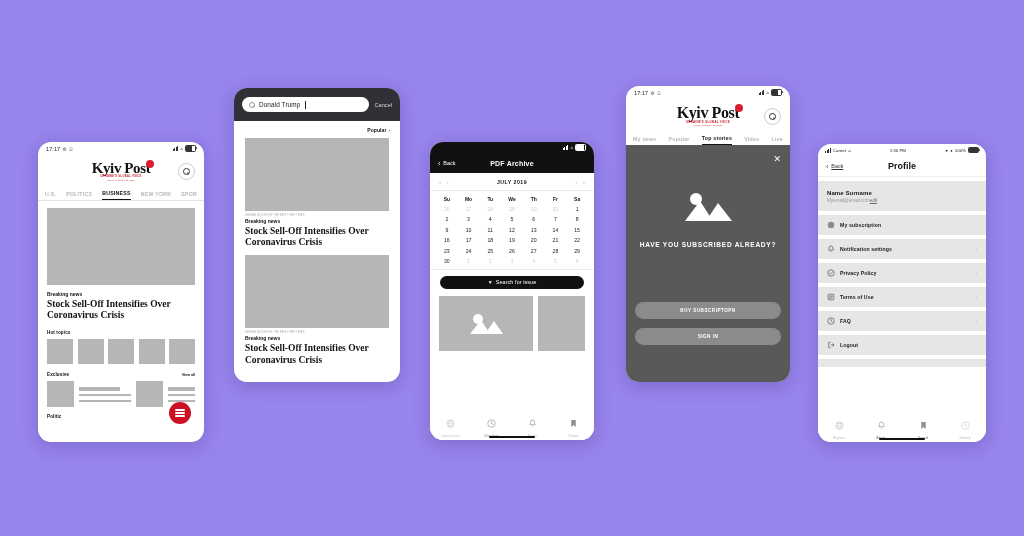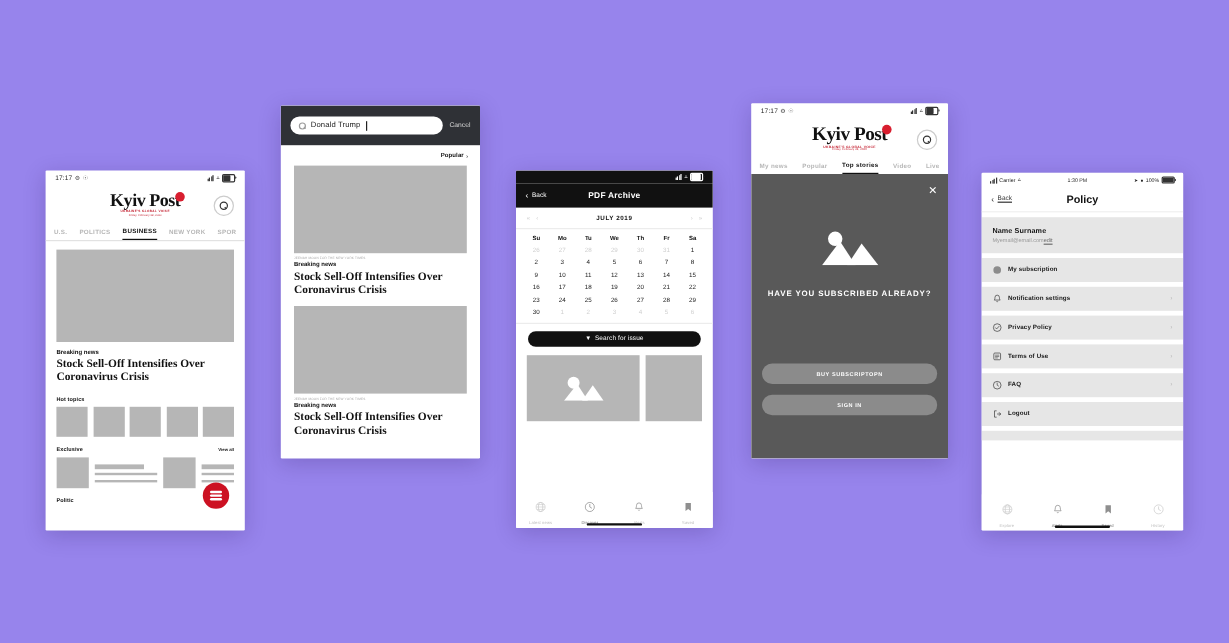--- a/index.html
+++ b/index.html
@@ -5,21 +5,21 @@
   html,body{margin:0;padding:0;}
   body{
     width:1024px;height:536px;overflow:hidden;
     background:#9784EC;
     font-family:"Liberation Sans", sans-serif;
     -webkit-font-smoothing:antialiased;
   }
   .stage{position:relative;width:1024px;height:536px;}
 
   
-  .phone{position:absolute;background:#fff;border-radius:1px;overflow:hidden;
+  .phone{position:absolute;background:#fff;border-radius:13px;overflow:hidden;
          box-shadow:0 4px 18px rgba(40,20,90,.22);}
   .statusbar{display:flex;align-items:center;justify-content:space-between;
              font-size:5.5px;color:#222;padding:0 8px;height:13px;letter-spacing:.1px;}
   .sb-left{display:flex;align-items:center;gap:2px;}
   .sb-right{display:flex;align-items:center;gap:2px;}
   .bars{display:inline-flex;align-items:flex-end;gap:.6px;height:5px;}
   .bars i{display:block;width:1px;background:#333;}
   .bars i:nth-child(1){height:1.6px}.bars i:nth-child(2){height:2.6px}
   .bars i:nth-child(3){height:3.6px}.bars i:nth-child(4){height:4.8px}
   .wifi{font-size:5px;line-height:1;}
@@ -486,21 +486,21 @@
             <i style="width:100%"></i>
           </span>
       </span>
     </div>
 
     <div class="iosnav">
       <span class="back">
         <span style="font-size:7px;line-height:1;">‹</span>
         <span style="text-decoration:underline;">Back</span>
       </span>
-      <span class="title">Policy</span>
+      <span class="title">Profile</span>
     </div>
 
     <div class="rowgap"></div>
     <div class="row" style="height:30px;flex-direction:column;align-items:flex-start;justify-content:center;gap:2px;">
       <span class="uname">Name Surname</span>
       <span class="umail"><span>Myemail@email.com</span><u>edit</u></span>
     </div>
 
     <div class="rowgap"></div>
     <div class="row" style="height:20px;">

